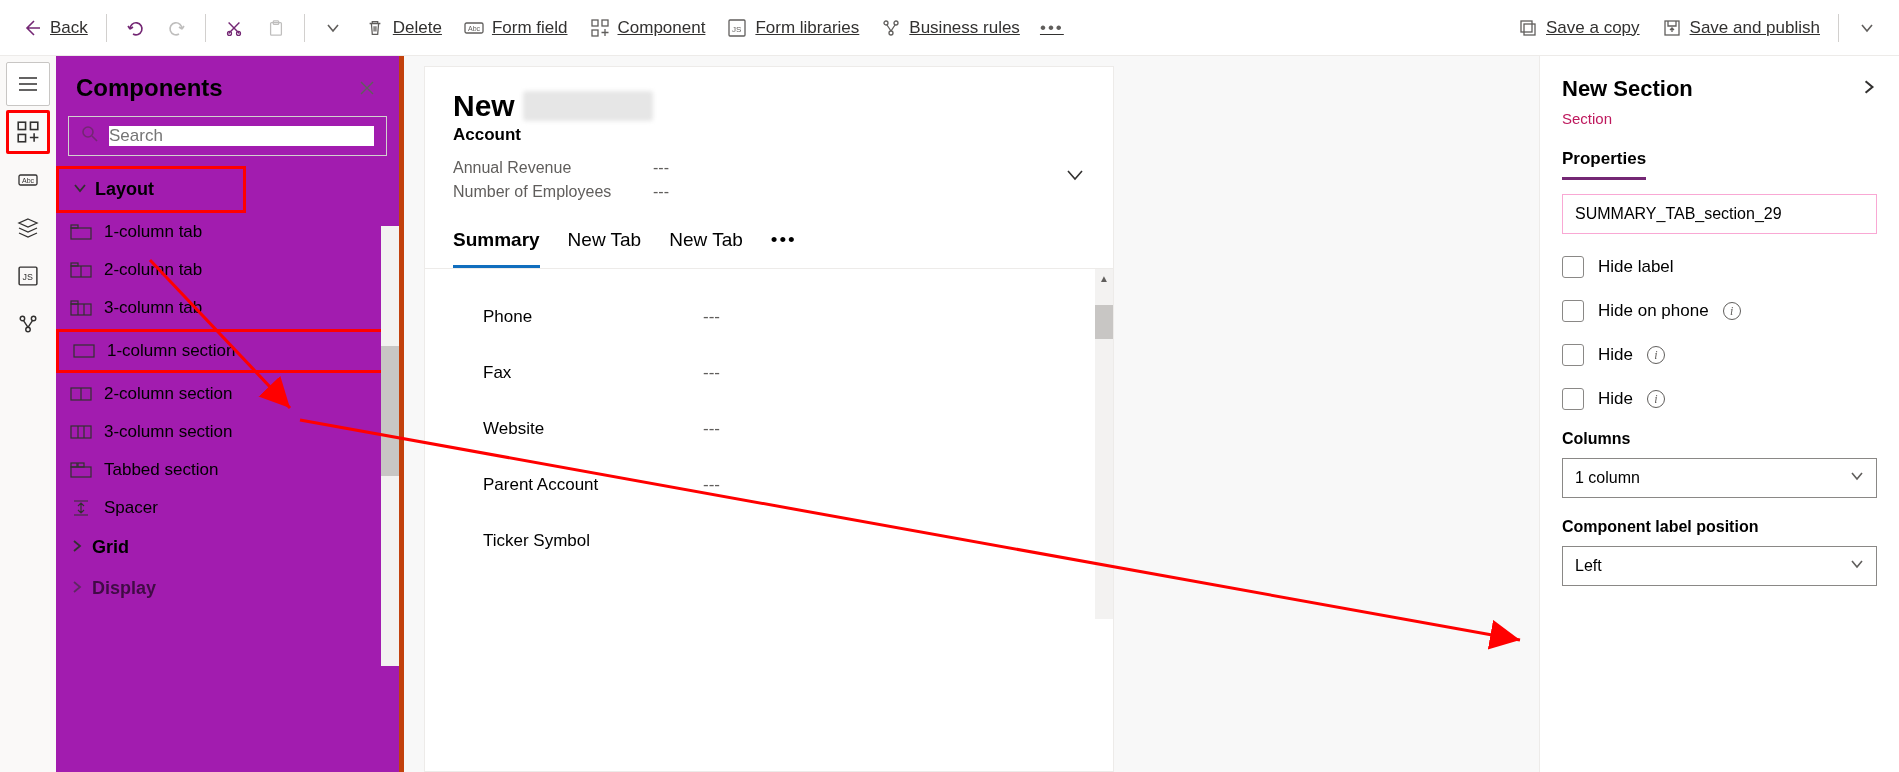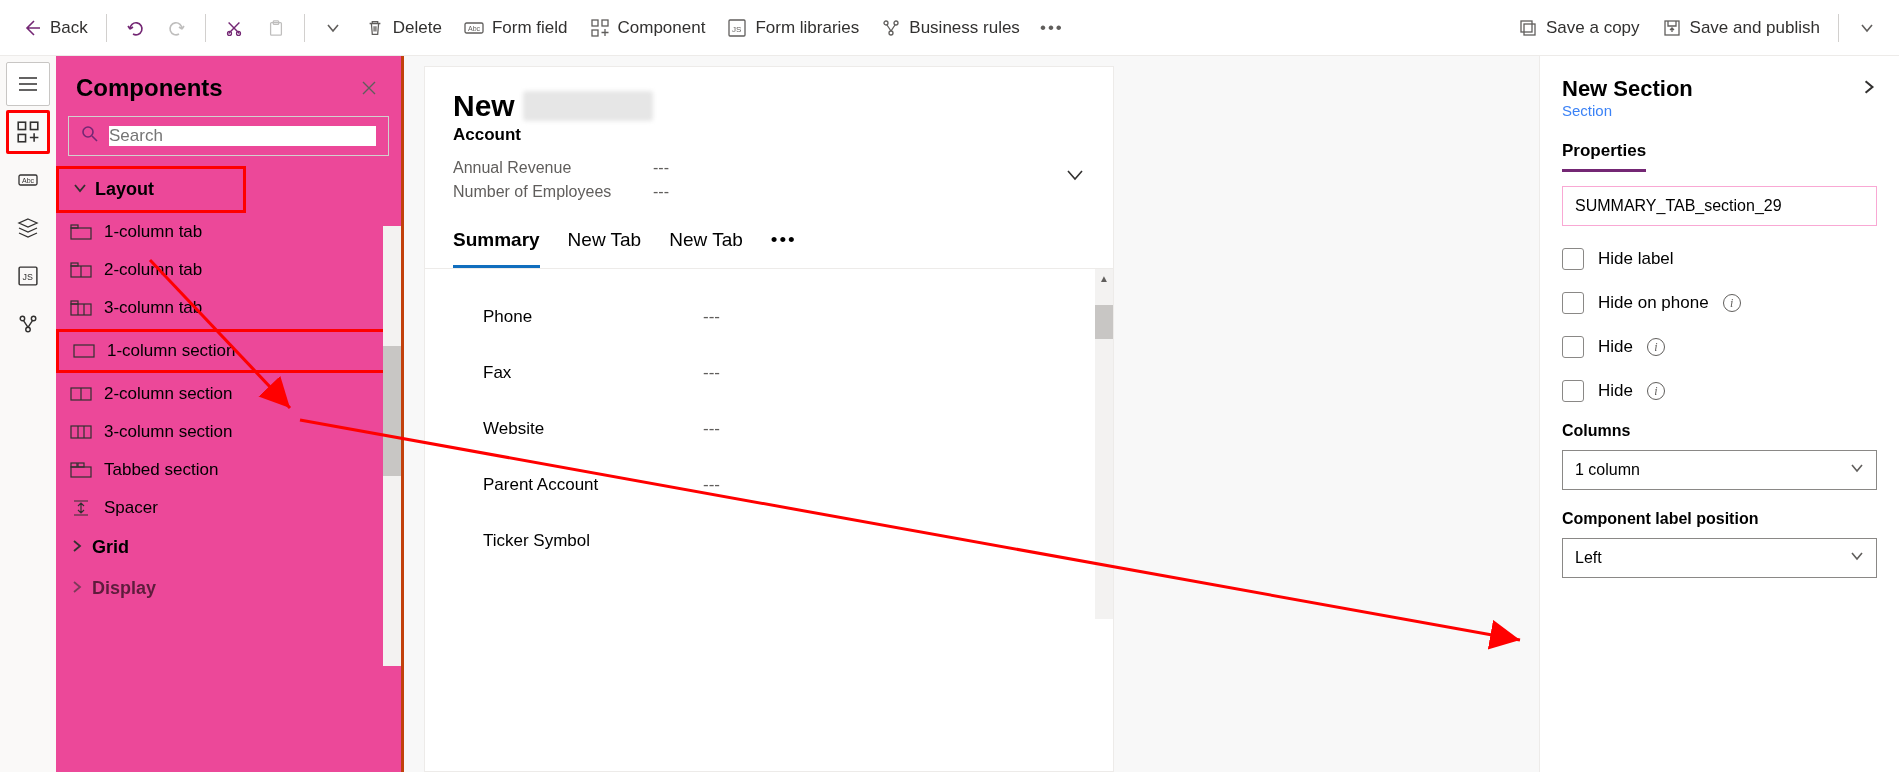--- a/index.html
+++ b/index.html
@@ -1,36 +1,36 @@
 <!DOCTYPE html>
 <html><head>
 <meta charset="utf-8">
 <style>
 * { box-sizing: border-box; margin: 0; padding: 0; font-family: "Segoe UI", sans-serif; }
 body { width: 1899px; height: 772px; background: #faf9f8; overflow: hidden; position: relative; }
 
 
 .toolbar { height: 56px; background: #fff; display: flex; align-items: center; padding: 0 12px; gap: 2px; border-bottom: 1px solid #edebe9; }
-.tb-btn { display: flex; align-items: center; gap: 8px; padding: 6px 10px; font-size: 17px; color: #323130; cursor: pointer; border-radius: 2px; }
+.tb-btn { display: flex; align-items: center; gap: 8px; padding: 6px 10px; font-size: 17px; color: #323130; cursor: pointer; border-radius: 2px; text-decoration: underline; }
 .tb-icon { width: 20px; height: 20px; display: inline-flex; align-items: center; justify-content: center; color: #605e5c; }
 .tb-icon.purple { color: #742774; }
 .tb-sep { width: 1px; height: 28px; background: #d2d0ce; margin: 0 6px; }
 .tb-spacer { flex: 1; }
 
 
 .main { display: flex; height: calc(100% - 56px); }
 
 
 .rail { width: 56px; background: #faf9f8; display: flex; flex-direction: column; align-items: center; padding-top: 6px; gap: 4px; }
 .rail-btn { width: 44px; height: 44px; display: flex; align-items: center; justify-content: center; border-radius: 2px; cursor: pointer; color: #323130; }
 .rail-btn.hamburger { border: 1px solid #c8c6c4; background: #fff; }
 .rail-btn.highlighted-red { border: 3px solid #ff0000; }
 
 
-.components { width: 348px; background: #ec4899; border-right: 3px solid #c2410c; display: flex; flex-direction: column; position: relative; }
+.components { width: 348px; background: #a21caf; border-right: 5px solid #c2410c; display: flex; flex-direction: column; position: relative; }
 .comp-header { display: flex; align-items: center; justify-content: space-between; padding: 18px 20px 14px 20px; }
 .comp-title { font-size: 24px; font-weight: 600; }
 .comp-close { width: 24px; height: 24px; display: flex; align-items: center; justify-content: center; cursor: pointer; color: #605e5c; font-size: 20px; }
 .comp-search { margin: 0 12px 10px 12px; border: 1px solid #d2d0ce; height: 40px; display: flex; align-items: center; padding: 0 12px; gap: 10px; }
 .comp-search input { border: none; outline: none; font-size: 17px; flex: 1; }
 .comp-scroll { flex: 1; overflow-y: auto; position: relative; }
 .comp-scrollbar-track { position: absolute; right: 0; top: 170px; width: 18px; height: 440px; background: #f3f2f1; }
 .comp-scrollbar-thumb { position: absolute; right: 0; top: 290px; width: 18px; height: 130px; background: #c8c6c4; }
 .comp-section-head { display: flex; align-items: center; gap: 8px; padding: 10px 14px; font-size: 18px; font-weight: 600; cursor: pointer; }
 .comp-section-head.red { border: 3px solid #ff0000; width: 190px; }
@@ -62,21 +62,21 @@
 .fc-field .flbl { width: 220px; }
 .fc-field .fval { color: #605e5c; }
 .fc-body-scroll { position: absolute; right: 0; top: 0; width: 18px; height: 100%; background: #f3f2f1; }
 .fc-body-scroll-up { position: absolute; right: 0; top: 0; width: 18px; height: 18px; display:flex; align-items:center; justify-content:center; font-size:10px; color:#605e5c;}
 .fc-body-thumb { position: absolute; right: 0; top: 36px; width: 18px; height: 34px; background: #c8c6c4; }
 
 
 .props { width: 360px; background: #fff; border-left: 1px solid #edebe9; padding: 20px 22px 0 22px; overflow-y: auto; }
 .props-head { display: flex; align-items: center; justify-content: space-between; }
 .props-title { font-size: 22px; font-weight: 600; }
-.props-sub { font-size: 15px; color: #3b82f6; }
+.props-sub { font-size: 15px; color: #be185d; margin-top: 8px; }
 .props-tab { font-size: 17px; font-weight: 600; display: inline-block; margin-top: 22px; padding-bottom: 8px; border-bottom: 3px solid #742774; }
 .props-input { width: 100%; height: 40px; border: 1px solid #f9a8d4; padding: 0 12px; font-size: 16px; margin-top: 14px; }
 .props-check { display: flex; align-items: center; gap: 14px; margin-top: 22px; font-size: 17px; }
 .props-check .box { width: 22px; height: 22px; border: 1px solid #8a8886; border-radius: 3px; }
 .props-check .info { width: 18px; height: 18px; border: 1px solid #605e5c; border-radius: 50%; display:flex; align-items:center; justify-content:center; font-size:12px; color:#605e5c; font-style: italic; font-family: serif;}
 .props-section { display: flex; align-items: center; gap: 16px; font-size: 19px; font-weight: 600; margin-top: 34px; }
 .props-label { font-size: 16px; font-weight: 600; margin-top: 20px; }
 .props-select { width: 100%; height: 40px; border: 1px solid #8a8886; margin-top: 10px; padding: 0 12px; font-size: 16px; display:flex; align-items:center; justify-content:space-between; cursor:pointer; }
 
 

